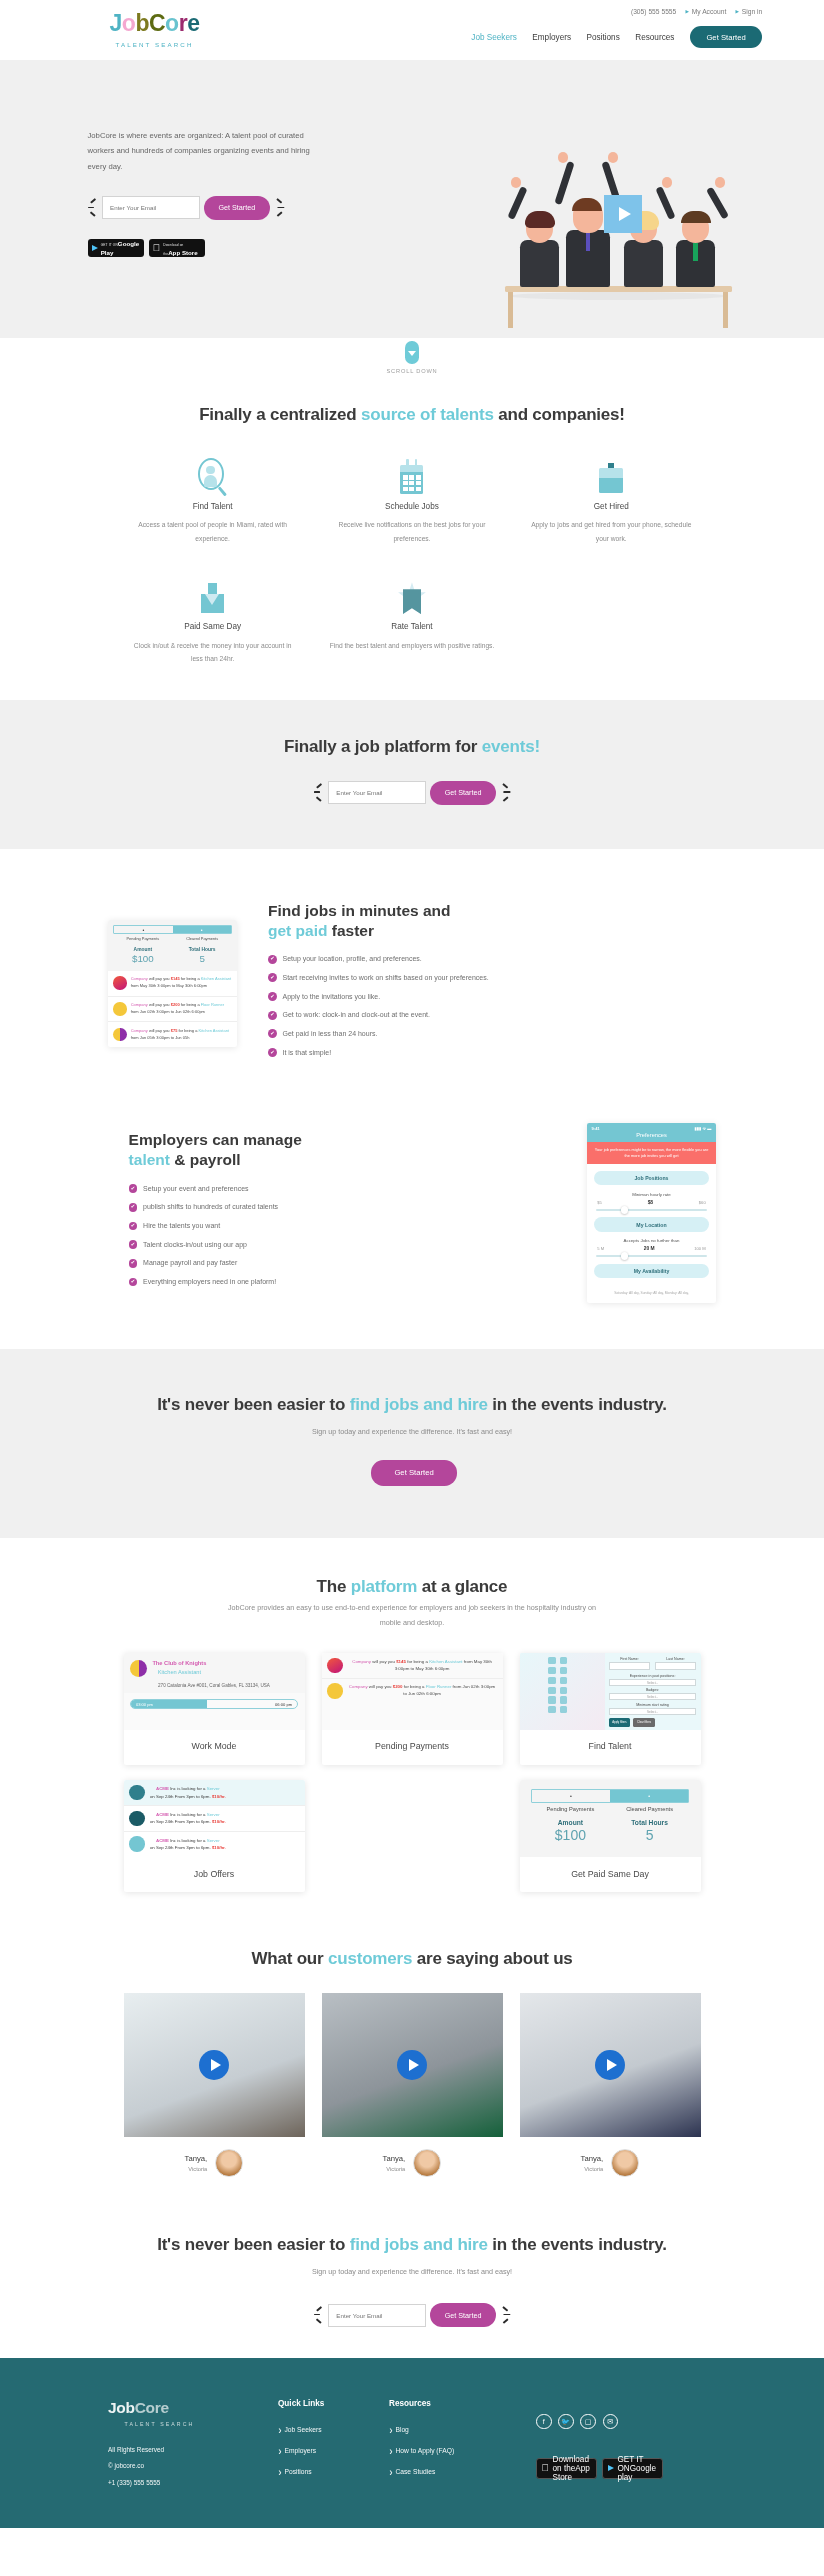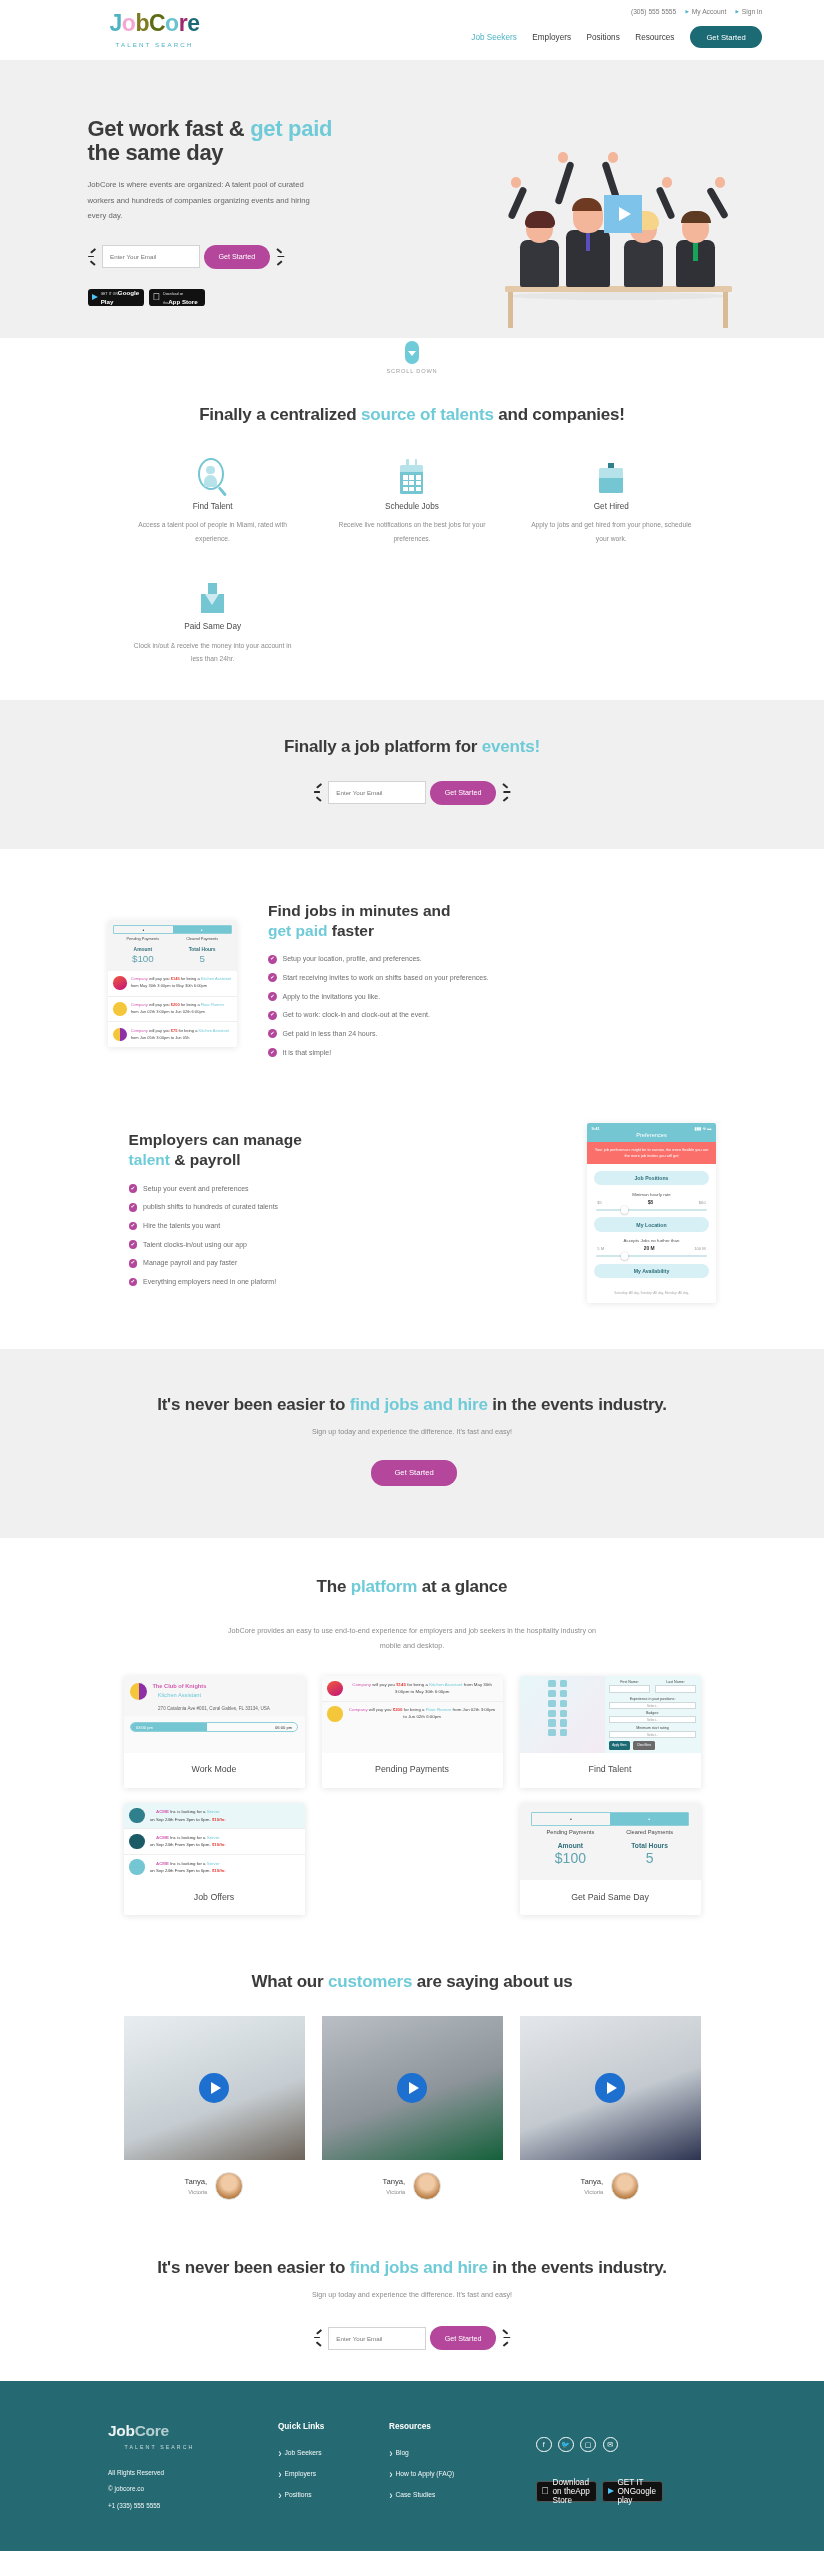--- a/index.html
+++ b/index.html
@@ -239,25 +239,20 @@
       <a href="#">Positions</a>
       <a href="#">Resources</a>
       <button class="btn-teal">Get Started</button>
     </nav>
   </div>
 </header>
 
 <section class="hero">
   <div class="hero-inner">
     <div class="hero-left">
-      <h1 class="hero-title">
-        <span>Get work fast &amp;</span>
-        <span class="hl">get paid</span><br>
-        <span>the same day</span>
-      </h1>
       <p class="hero-sub">JobCore is where events are organized: A talent pool of curated workers and hundreds of companies organizing events and hiring every day.</p>
       <div class="signup-row">
         <span class="burst">
               <span class="b1"></span>
               <span class="b2"></span>
               <span class="b3"></span>
             </span>
         <input class="email-input" placeholder="Enter Your Email" style="">
         <button class="btn-pink">Get Started</button>
         <span class="burst right">
@@ -403,20 +398,30 @@
     <div class="feat">
       <div class="feat-ico">
             <span class="ico-down">
               <i class="stem"></i>
               <i class="box"></i>
               <i class="arr"></i>
             </span>
           </div>
       <h3>Paid Same Day</h3>
       <p>Clock in/out &amp; receive the money into your account in less than 24hr.</p>
+    </div>
+    <div class="feat">
+      <div class="feat-ico">
+            <span class="ico-star">
+              <i class="s1"></i>
+              <i class="s2"></i>
+            </span>
+          </div>
+      <h3>Rate Talent</h3>
+      <p>Find the best talent and employers with positive ratings.</p>
     </div>
   </div>
 </section>
 
 <section class="band">
   <h2 class="sec-title"><span>Finally a job platform for </span><span class="hl">events!</span></h2>
   <div class="signup-row" style="justify-content:center;margin-top:24px">
     <span class="burst">
           <span class="b1"></span>
           <span class="b2"></span>
@@ -565,21 +570,21 @@
 </section>
 
 <section class="band" style="padding:46px 0 52px">
   <h2 class="sec-title"><span>It's never been easier to </span><span class="hl">find jobs and hire</span><span> in the events industry.</span></h2>
   <p class="sec-sub">Sign  up today and experience the difference. It's fast and easy!</p>
   <button class="btn-pink" style="margin-top:20.6px;padding:0 23px;height:26px;font-size:7.7px">Get Started</button>
 </section>
 
 <section class="sec" style="padding:39px 0 15.5px">
   <h2 class="sec-title"><span>The </span><span class="hl">platform</span><span> at a glance</span></h2>
-  <p class="sec-sub" style="max-width:381px;margin:26px auto 0">JobCore provides an easy to use end-to-end experience for employers and job seekers in the hospitality industry on mobile and desktop.</p>
+  <p class="sec-sub" style="max-width:381px;margin:3px auto 0">JobCore provides an easy to use end-to-end experience for employers and job seekers in the hospitality industry on mobile and desktop.</p>
 
   <div class="cards">
 
     <div class="card">
       <div class="card-body">
         <div class="wm-hdr">
           <span class="wm-logo" style="background:linear-gradient(90deg,#f4c73a 50%,#8e2fa8 50%)"></span>
           <div>
                 <div class="wm-co">The Club of Knights</div>
                 <div class="wm-role">Kitchen Assistant</div>

